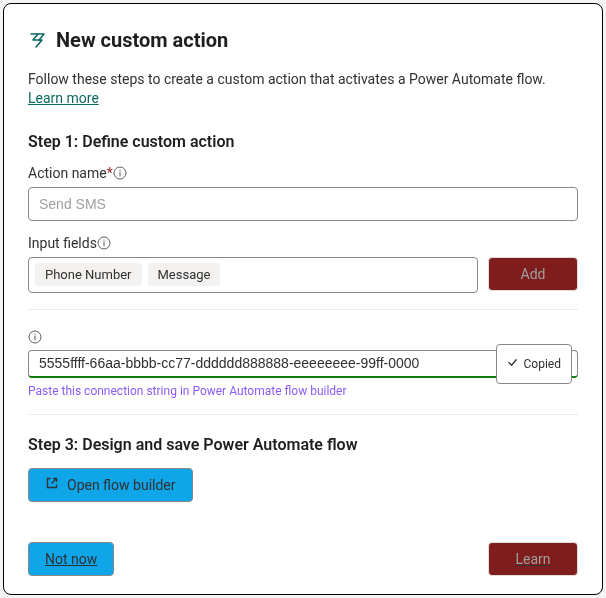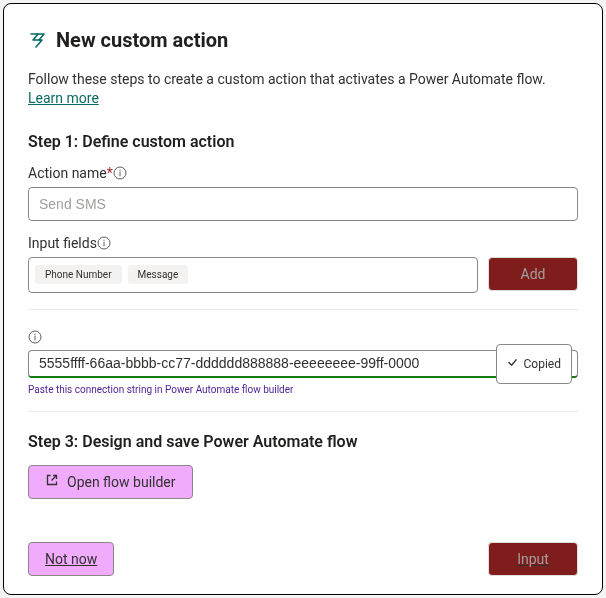--- a/index.html
+++ b/index.html
@@ -43,30 +43,30 @@
     flex:1; min-height:36px;
     border:1px solid #8a8886;
     border-radius:4px;
     padding:4px 6px;
     display:flex; gap:6px; align-items:center;
   }
   .tag {
     background:#f3f2f1;
     border-radius:3px;
     padding:4px 10px;
-    font-size:10px;
+    font-size:13px;
     color:#323130;
   }
   .btn {
     display:inline-flex; align-items:center; justify-content:center; gap:8px;
     height:34px;
     padding:0 16px;
     border:1px solid #8a8886;
     border-radius:4px;
-    background:#f0abfc;
+    background:#0ea5e9;
     font-size:14px;
     color:#323130;
     cursor:pointer;
     font-family:inherit;
   }
   .btn.disabled {
     background:#7f1d1d;
     color:#a19f9d;
     border-color:#e1dfdd;
     cursor:default;
@@ -89,21 +89,21 @@
     position:absolute; right:6px; top:50%; transform:translateY(-50%);
     display:flex; align-items:center; gap:6px;
     height:40px;
     border:1px solid #8a8886;
     border-radius:4px;
     padding:0 10px;
     font-size:12px;
     background:#fff;
     cursor:pointer;
   }
-  .hint { font-size:10px; color:#4c1d95; margin-top:6px; }
+  .hint { font-size:12px; color:#8b5cf6; margin-top:6px; }
 
   .footer {
     position:absolute; left:24px; right:24px; bottom:18px;
     display:flex; justify-content:space-between; align-items:center;text-decoration:underline;
   }
   .step-block { margin-bottom:12px; }
 </style>
 </head>
 <body>
 
@@ -198,16 +198,16 @@
             <path d="M8 2.5 H11.5 V6"></path>
             <path d="M11.5 2.5 L6.5 7.5"></path>
           </svg>
       </span>
       <span>Open flow builder</span>
     </button>
   </div>
 
   <div class="footer">
     <button class="btn">Not now</button>
-    <button class="btn disabled wide">Input</button>
+    <button class="btn disabled wide">Learn</button>
   </div>
 
 </div>
 
 </body></html>

